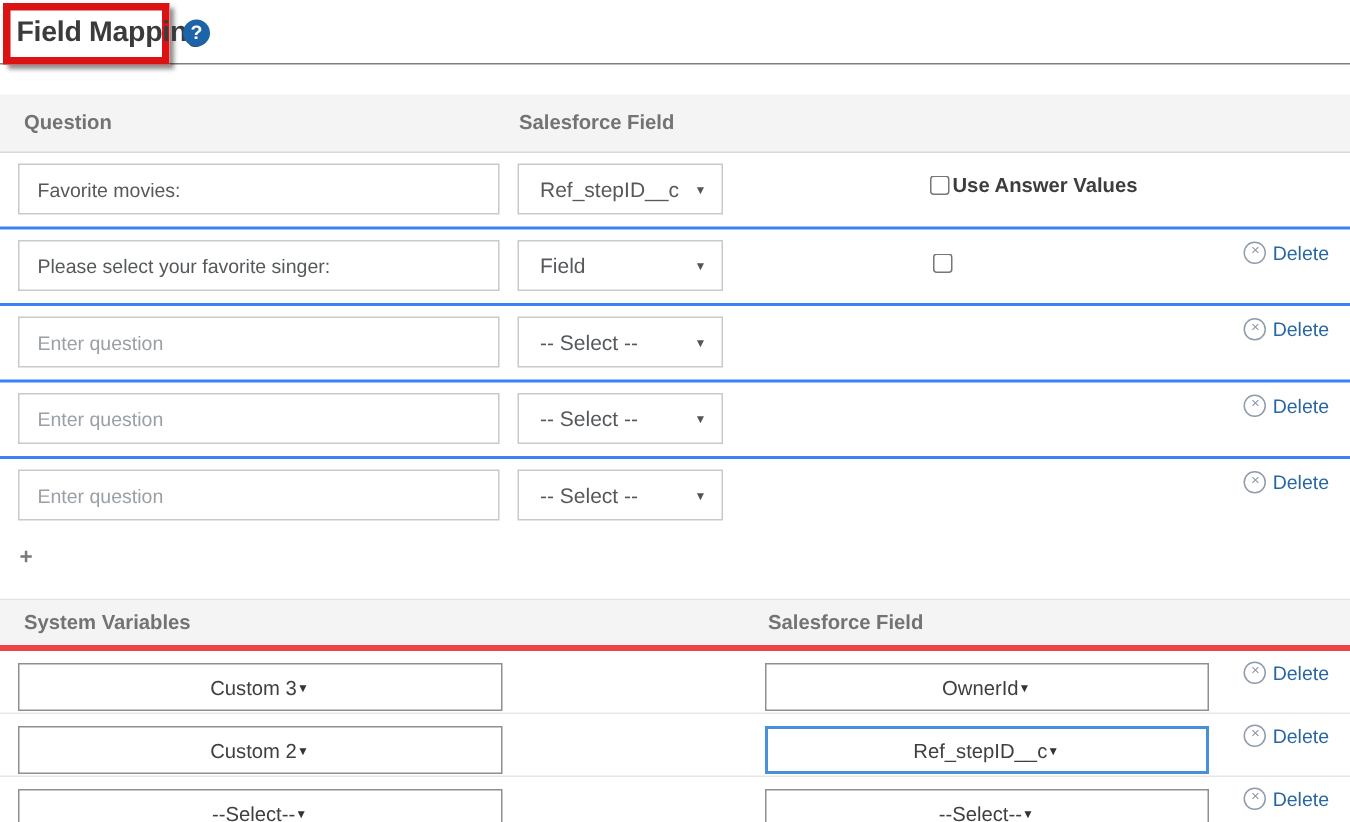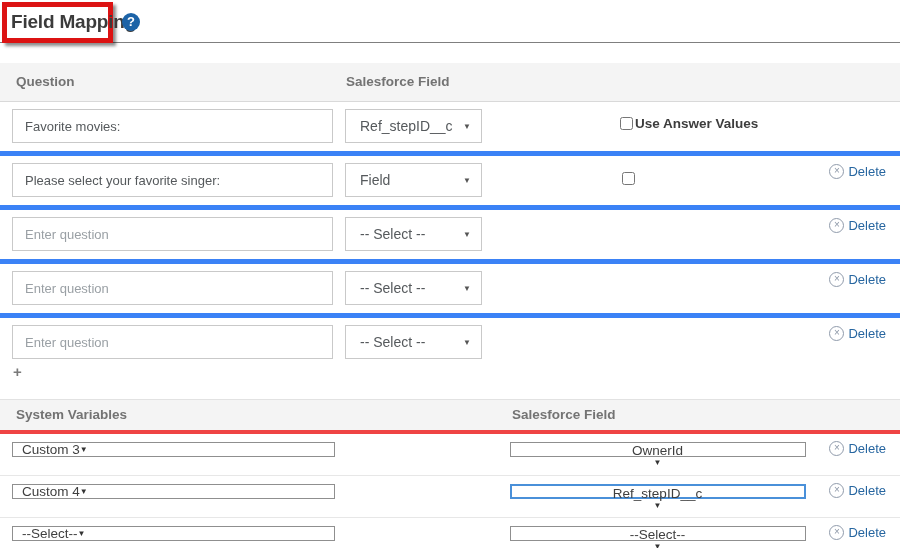--- a/index.html
+++ b/index.html
@@ -26,21 +26,21 @@
   .t1-header { position:relative; height:38px; background:#f4f4f4;
     border-bottom:1px solid #d9d9d9; }
   .hdr-label { position:absolute; top:11px; font-size:13.5px; font-weight:bold; color:#737373; white-space:nowrap; }
   .h-question { left:16px; }
   .h-sf { left:346px; }
   .h-uav { position:absolute; left:620px; top:9px; display:flex; align-items:center;margin-top:44px; }
   .h-uav input { width:13px; height:13px; margin:0 2px 0 0; }
   .h-uav span { font-size:13.5px; font-weight:bold; color:#3d3d3d; white-space:nowrap; }
 
   .t1-row { position:relative; height:49px; }
-  .t1-row + .t1-row { border-top:5px solid #3b82f6; }
+  .t1-row + .t1-row { border-top:2px solid #3b82f6; }
 
   .q-input { position:absolute; left:12px; top:7px; width:295px; height:32px;
     border:1px solid #c9c9c9; padding:0 12px; font-size:13px; color:#55595c;
     font-family:inherit; background:#fff; outline:none; }
   .q-input::placeholder { color:#9aa0a5; opacity:1; }
 
   .sf-select { position:absolute; left:345px; top:7px; width:137px; height:34px;
     box-sizing:border-box; border:1px solid #c9c9c9; background:#fff; cursor:pointer;
     display:flex; align-items:center; justify-content:space-between;
     padding:0 10px 0 14px; font-size:14px; color:#55595c; }
@@ -62,27 +62,27 @@
   
   .t2 { position:absolute; top:399px; left:0; width:900px; height:149px; overflow:hidden; }
   .t2-header { position:relative; height:30px; background:#f4f4f4;
     border-top:1px solid #e2e2e2; border-bottom:4px solid #ef4444; }
   .h-sysvar { left:16px; top:7px; }
   .h-sf2 { left:512px; top:7px; }
 
   .t2-row { position:relative; height:41px; }
   .t2-row + .t2-row { border-top:1px solid #e7e7e7; }
 
-  .t2-select { position:absolute; top:8px; height:15px; box-sizing:border-box;
+  .t2-select { position:absolute; top:8px; height:32px; box-sizing:border-box;
     border:1px solid #8f8f8f; background:#fff; cursor:pointer;
-    display:flex; align-items:center; justify-content:flex-start;
+    display:flex; align-items:center; justify-content:center;
     padding:0 10px 0 9px; font-size:13.5px; color:#3f3f3f; }
   .t2-select .sel-arrow { color:#333; }
   .t2-sysvar { left:12px; width:323px; }
-  .t2-sffield { left:510px; width:296px;flex-direction:column; }
+  .t2-sffield { left:510px; width:296px; }
   .t2-select.focused { border:2px solid #4a90d9; }
 
   .t2-row .delete-link { top:7px; }
 </style>
 </head>
 <body>
 
 <div class="title-rule"></div>
 <div class="red-box"></div>
 <div class="page-title">Field Mapping</div>
@@ -179,21 +179,21 @@
       <span class="sel-arrow">▼</span>
     </div>
     <a class="delete-link">
       <span class="del-icon">×</span>
       <span>Delete</span>
     </a>
   </div>
 
   <div class="t2-row">
     <div class="t2-select t2-sysvar">
-      <span>Custom 4</span>
+      <span>Custom 2</span>
       <span class="sel-arrow">▼</span>
     </div>
     <div class="t2-select t2-sffield focused">
       <span>Ref_stepID__c</span>
       <span class="sel-arrow">▼</span>
     </div>
     <a class="delete-link">
       <span class="del-icon">×</span>
       <span>Delete</span>
     </a>

